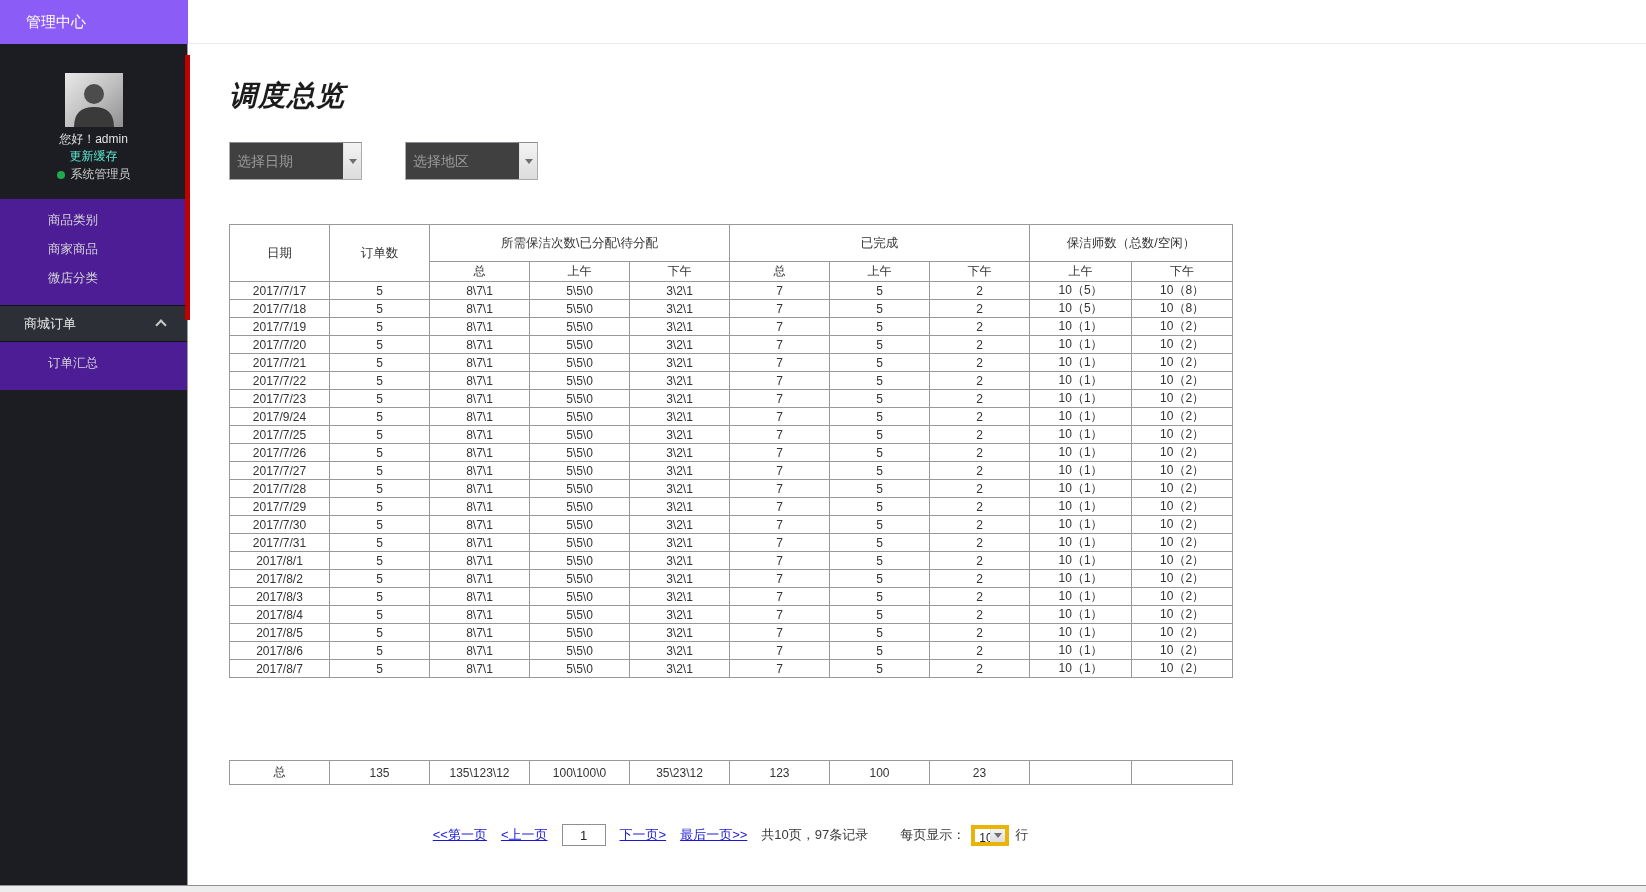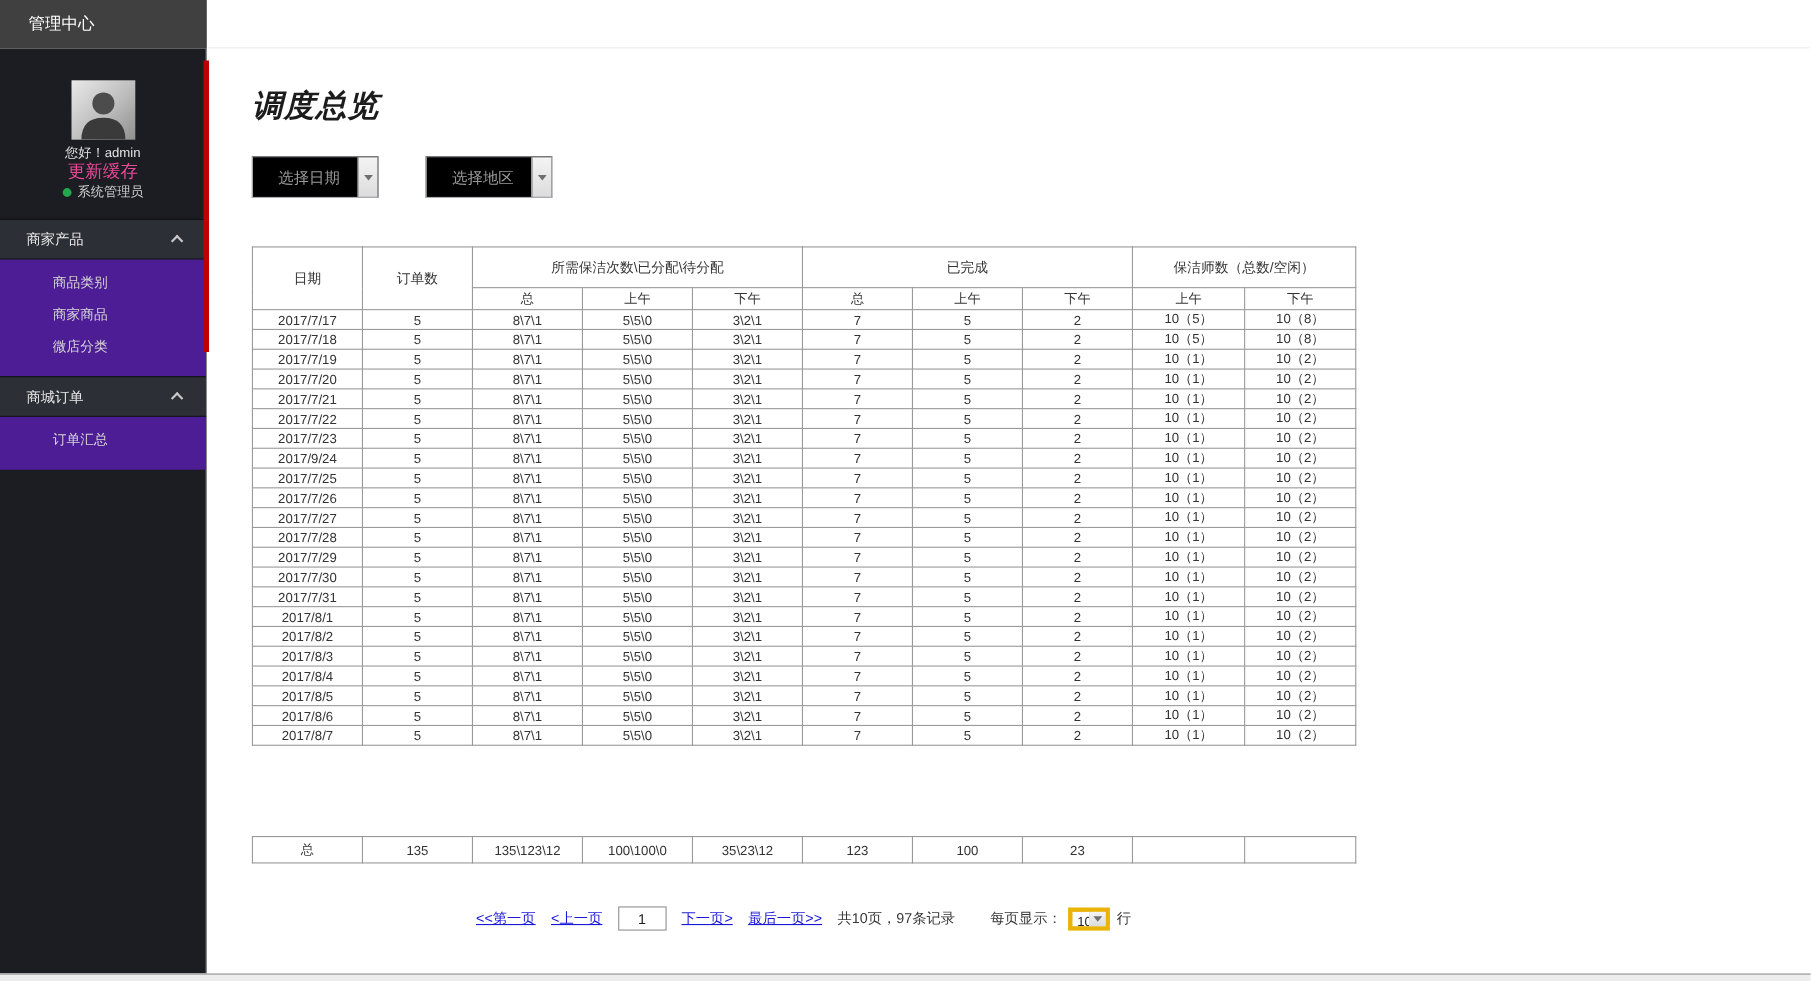--- a/index.html
+++ b/index.html
@@ -1,52 +1,52 @@
 <!DOCTYPE html>
 <html><head>
 <meta charset="utf-8">
 <style>
   * { margin:0; padding:0; box-sizing:border-box; }
   html,body { width:1646px; height:892px; overflow:hidden; background:#fff;
     font-family:"Liberation Sans","DejaVu Sans",sans-serif; }
 
   
   .topbar { position:absolute; left:0; top:0; width:188px; height:44px;
-    background:#404040; color:#fff; font-size:15px; line-height:44px; padding-left:26px; z-index:5; }
+    background:#8b5cf6; color:#fff; font-size:15px; line-height:44px; padding-left:26px; z-index:5; }
   .sidebar { position:absolute; left:0; top:44px; width:188px; height:841px;
     background:#1b1d22; color:#d6d6d6; border-right:1px solid #9a9a9a; }
   .red-scroll { position:absolute; left:185px; top:55px; width:5px; height:265px;
     background:#be0000; z-index:9; }
 
   .user-block { text-align:center; padding-top:29px; padding-bottom:16px; }
   .avatar { width:58px; height:54px; margin:0 auto 4px auto; background:linear-gradient(135deg,#e9e9e9 0%,#bdbdbd 55%,#8f8f8f 100%); overflow:hidden; }
   .avatar svg { display:block; margin:6px auto 0 auto; }
   .user-line { font-size:12px; color:#e2e2e2; line-height:17px; }
-  .user-link { font-size:16px; color:#ec4899; line-height:17px; cursor:pointer; }
+  .user-link { font-size:12px; color:#5eead4; line-height:17px; cursor:pointer; }
   .role-line { font-size:12px; color:#cfcfcf; line-height:18px; }
   .dot { display:inline-block; width:8px; height:8px; border-radius:50%; background:#22a94c; margin-right:6px; vertical-align:middle; }
 
   .menu-section { height:37px; line-height:36px; background:#2c2f35; color:#e8e8e8;
     font-size:13px; padding:0 22px 0 24px; border-top:1px solid #101114; border-bottom:1px solid #101114;
     display:flex; justify-content:space-between; align-items:center; cursor:pointer; }
   .chev { width:8px; height:8px; border-left:2px solid #c9c9c9; border-top:2px solid #c9c9c9;
     transform:rotate(45deg); margin-top:3px; }
   .submenu { background:#4c1d95; padding:7px 0 12px 0; }
   .menu-item { height:29px; line-height:29px; font-size:12.5px; color:#d6d6d6;
     padding-left:48px; cursor:pointer; }
 
   
   .content { position:absolute; left:189px; top:0; width:1457px; height:886px; background:#fff; }
   .content-topline { height:44px; border-bottom:1px solid #ececec; }
   .content-inner { padding:33px 0 0 40px; }
   .page-title { font-size:28px; font-weight:bold; color:#1c1c1c; letter-spacing:1px;font-style:italic; }
 
   .filters { margin-top:27px; display:flex; gap:43px; }
-  .select-box { width:115px; height:38px; border:1px solid #a9abb0; border-top-color:#898b90;
-    display:flex; background:#000000;padding-left:16px; }
+  .select-box { width:133px; height:38px; border:1px solid #a9abb0; border-top-color:#898b90;
+    display:flex; background:#404040; }
   .select-value { flex:1; font-size:14px; color:#9a9a9a; line-height:36px; padding-left:7px;
     overflow:hidden; white-space:nowrap; }
   .select-btn { width:18px; border-left:1px solid #e2e2e2; background:linear-gradient(#f4f4f4,#dcdcdc);
     display:flex; align-items:center; justify-content:center; cursor:pointer; }
   .tri-down { width:0; height:0; border-left:4px solid transparent; border-right:4px solid transparent;
     border-top:5px solid #6f6f6f; }
 
   table { border-collapse:collapse; table-layout:fixed; width:1003px; }
   .sched-table { margin-top:44px; }
   th, td { border:1px solid #999; font-weight:normal; font-size:12px; color:#333;
@@ -86,24 +86,20 @@
         <path d="M3 48 Q3 28 23 28 Q43 28 43 48 Z" fill="#3a3a3a"></path>
       </svg>
     </div>
     <div class="user-line">您好！admin</div>
     <div class="user-link">更新缓存</div>
     <div class="role-line">
       <span class="dot"></span><span>系统管理员</span>
     </div>
   </div>
 
-  <div class="menu-section">
-    <span>商家产品</span>
-    <span class="chev"></span>
-  </div>
   <div class="submenu">
     <div class="menu-item">商品类别</div>
     <div class="menu-item">商家商品</div>
     <div class="menu-item">微店分类</div>
   </div>
 
   <div class="menu-section">
     <span>商城订单</span>
     <span class="chev"></span>
   </div>

